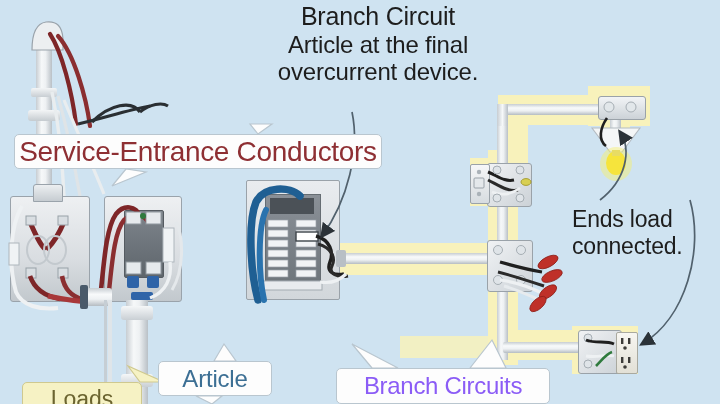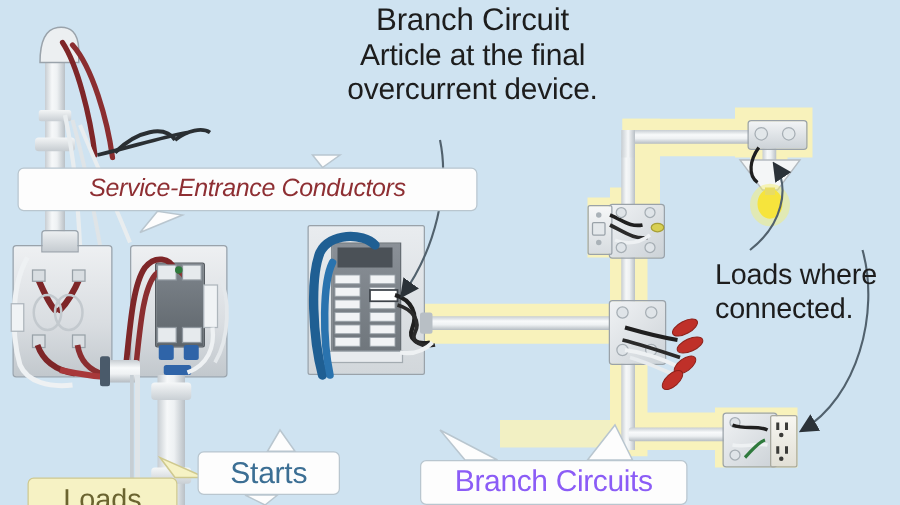--- a/index.html
+++ b/index.html
@@ -29,21 +29,21 @@
   }
 
   
   .callout{
     position:absolute;background:#fdfdfd;border:1.5px solid #b9c6cf;
     border-radius:5px;display:flex;align-items:center;justify-content:center;
     box-sizing:border-box;white-space:nowrap;
   }
   .callout.sec{
     left:14px;top:134px;width:368px;height:35px;
-    color:#8e2f33;font-size:20px;letter-spacing:-0.3px;font-style:italic;
+    color:#8e2f33;font-size:28px;letter-spacing:-0.3px;
   }
   .callout.feeders{
     left:158px;top:361px;width:114px;height:35px;
     color:#3c6f94;font-size:24px;letter-spacing:-0.2px;
   }
   .callout.branch{
     left:336px;top:368px;width:214px;height:36px;
     color:#8b5cf6;font-size:24px;letter-spacing:-0.3px;
   }
   .callout.loads{
@@ -288,22 +288,22 @@
     <path d="M140 382 L 128 366 L 164 382 Z" fill="#f6f2c4" stroke="#cfc98f" stroke-width="1.2"></path>
   </svg>
 
   <div class="title-block">
     <div class="t-line1">Branch Circuit</div>
     <div class="t-line3">Article at the final</div>
     <div class="t-line4">overcurrent device.</div>
   </div>
 
   <div class="ends-block">
-    <div>Loads where</div>
+    <div>Ends load</div>
     <div>connected.</div>
   </div>
 
   <div class="callout sec">Service-Entrance Conductors</div>
-  <div class="callout feeders">Starts</div>
+  <div class="callout feeders">Article</div>
   <div class="callout branch">Branch Circuits</div>
   <div class="callout loads">Loads</div>
 
 </div>
 
 </body></html>

